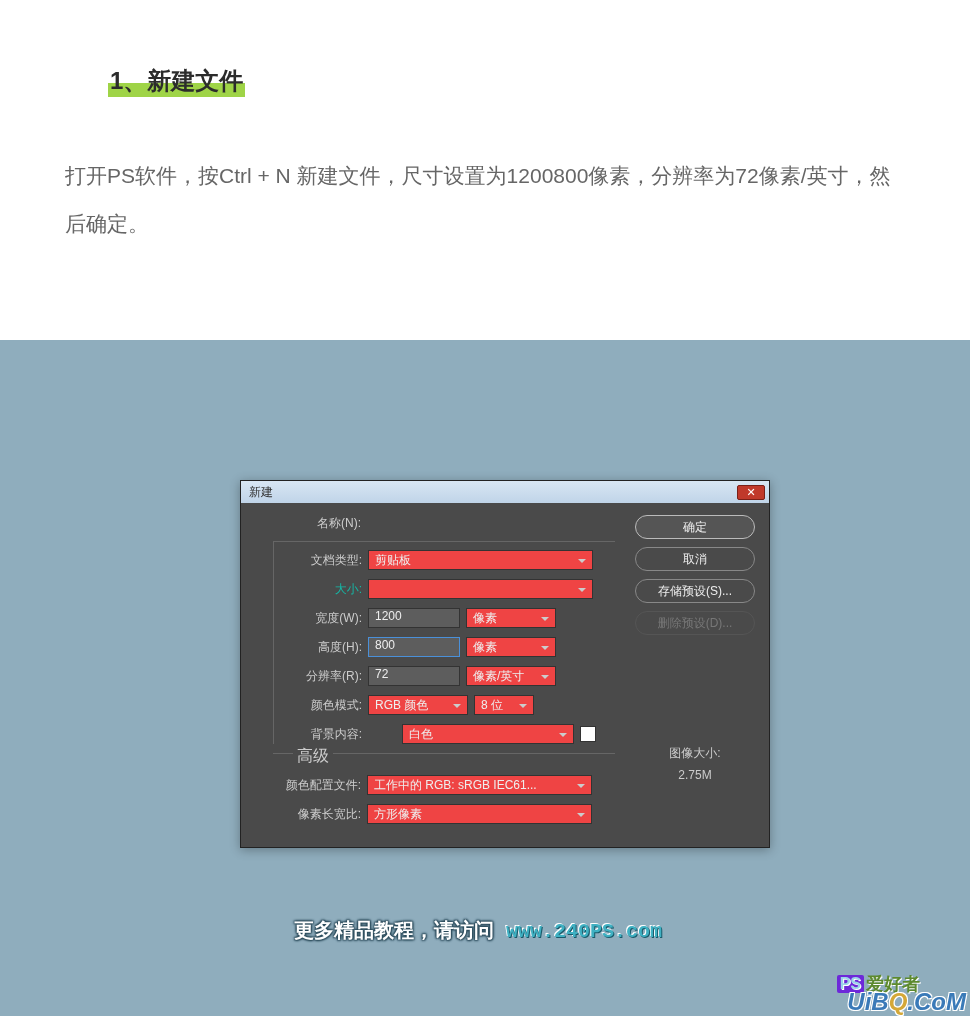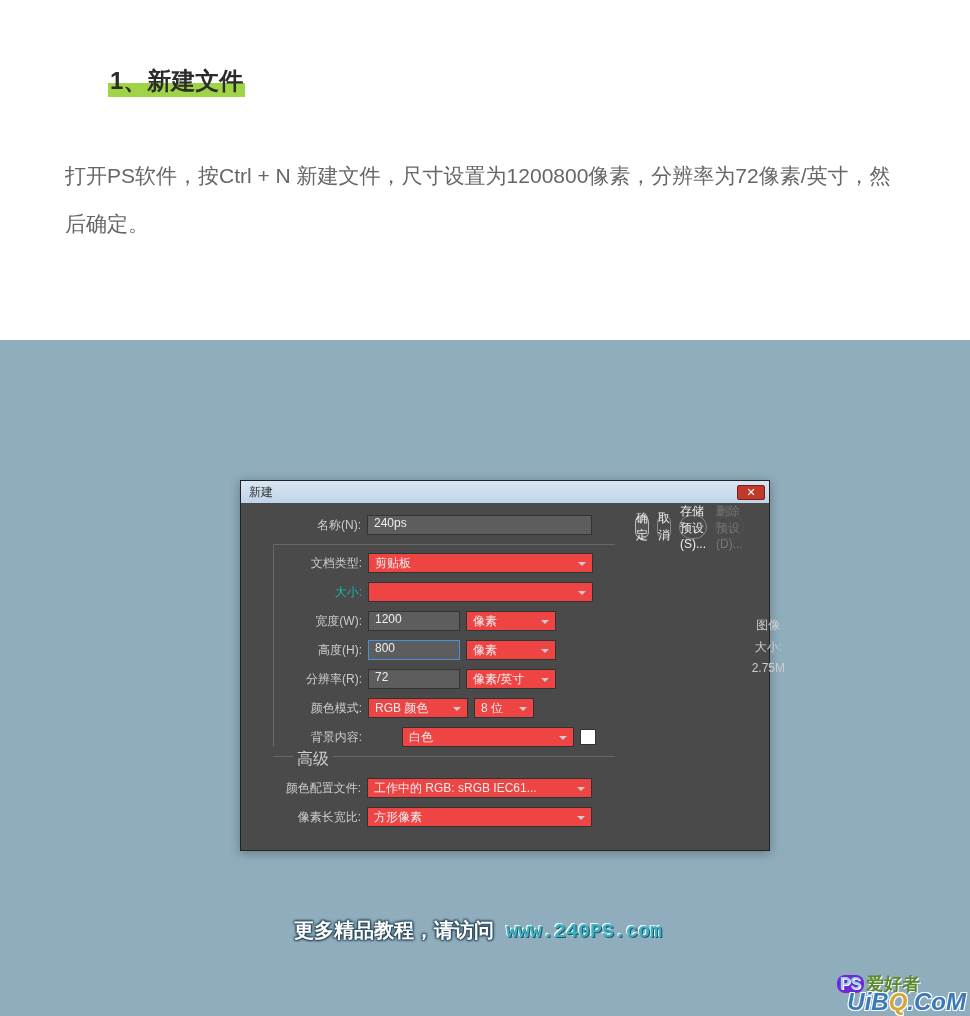--- a/index.html
+++ b/index.html
@@ -156,21 +156,21 @@
   padding: 0 4px;
   color: #ccc;
   font-size: 16px;
   display: inline-block;
   margin-left: 20px;
   top: -12px;
 }
 .right-col {
   width: 120px;
   display: flex;
-  flex-direction: row;
+  flex-direction: column;
   align-items: stretch;
   gap: 8px;
 }
 .rbtn {
   height: 24px;
   border: 1px solid #888;
   border-radius: 14px;
   background: #4a4a4a;
   color: #eee;
   font-size: 12px;
@@ -221,21 +221,21 @@
   color: #5d8a2e;
   text-shadow: 1px 1px 0 #fff;
   display: flex;
   align-items: center;
   gap: 2px;
 }
 .wm1 .ps {
   background: #6d28d9;
   color: #9cd4e8;
   padding: 0 3px;
-  border-radius: 8px;
+  border-radius: 2px;
   font-size: 16px;
 }
 .wm2 {
   position: absolute;
   right: 4px;
   bottom: 0px;
   font-size: 24px;
   font-weight: bold;
   font-style: italic;
   color: #3a7ab8;
@@ -258,21 +258,20 @@
       <span>新建</span>
       <div class="close-btn">
         <span>✕</span>
       </div>
     </div>
     <div class="dialog-body">
       <div class="form-area">
 
         <div class="row">
           <div class="row-label">名称(N):</div>
-          <div class="txt name">240ps</div>
         </div>
 
         <div class="grp">
           <div class="grp-inner">
 
             <div class="row">
               <div class="row-label" style="width:94px">文档类型:</div>
               <div class="sel wide">剪贴板</div>
             </div>
 

